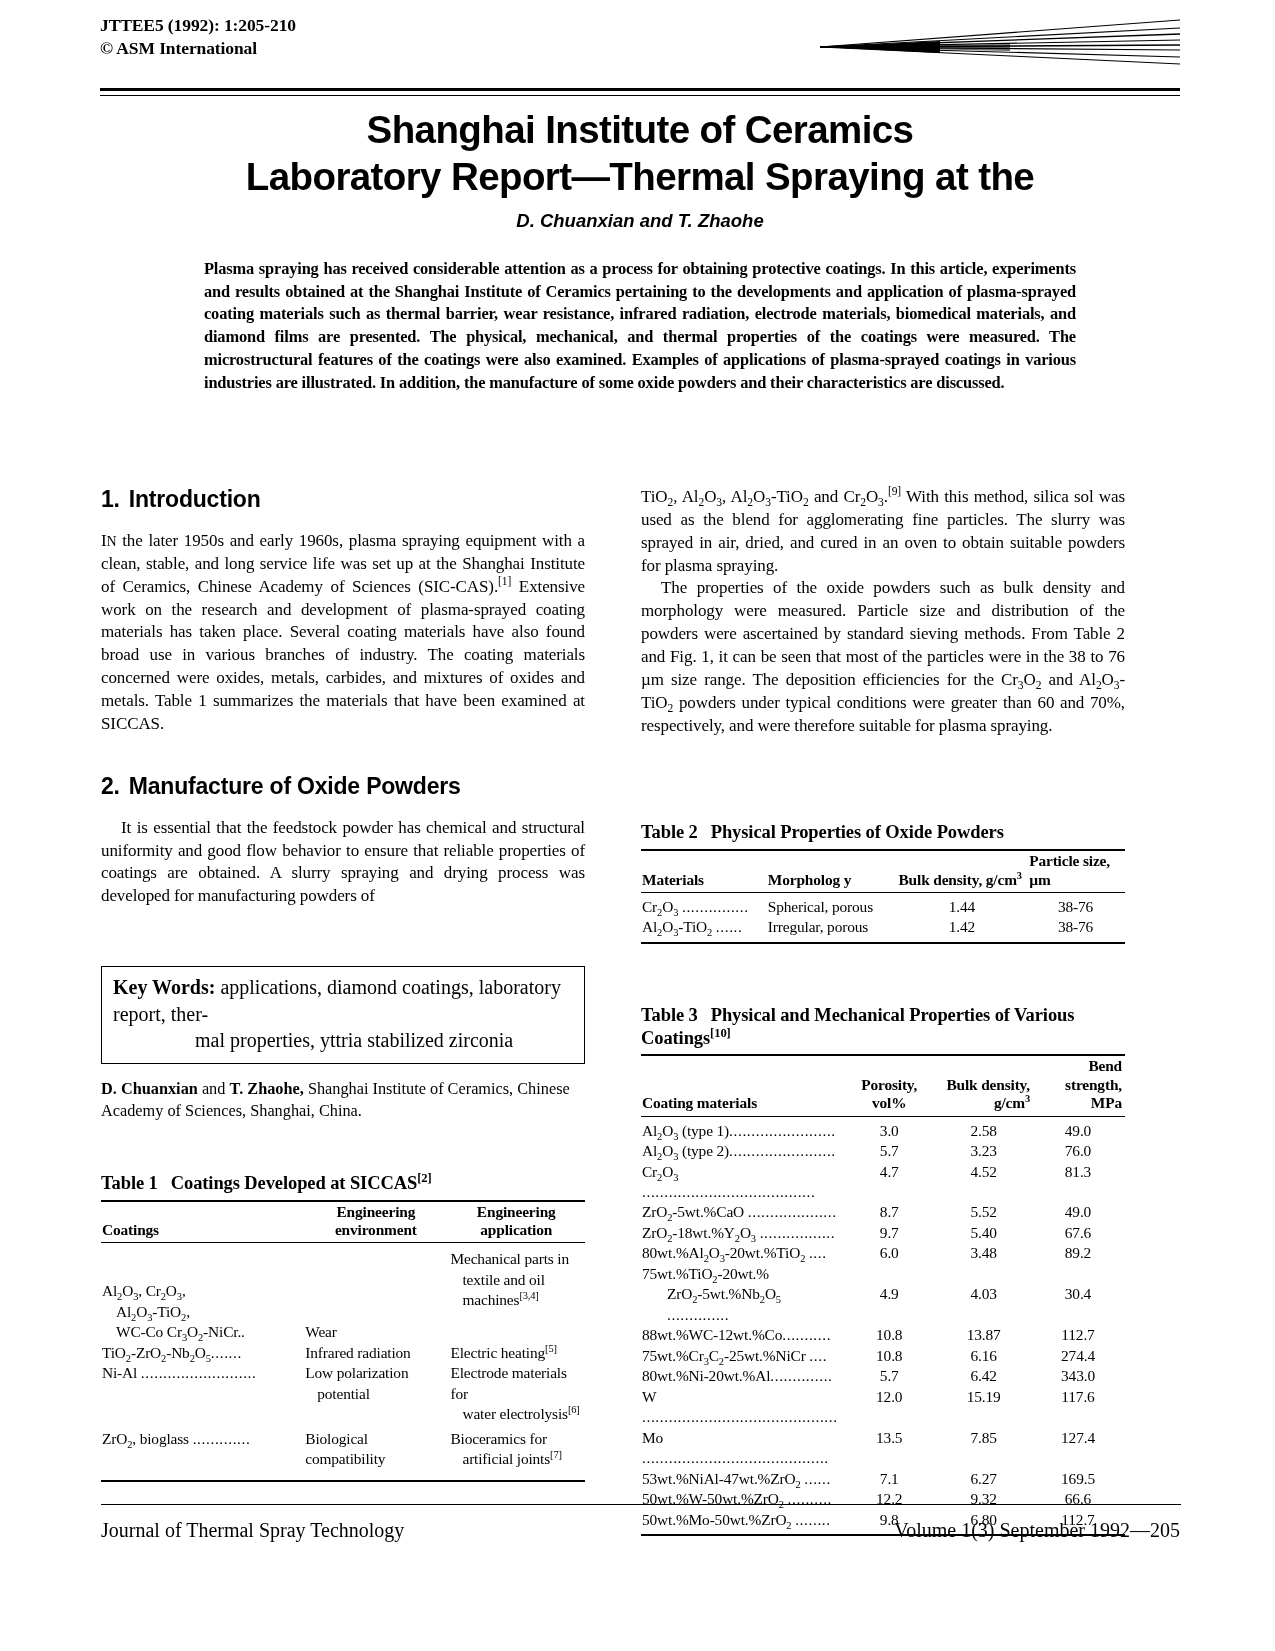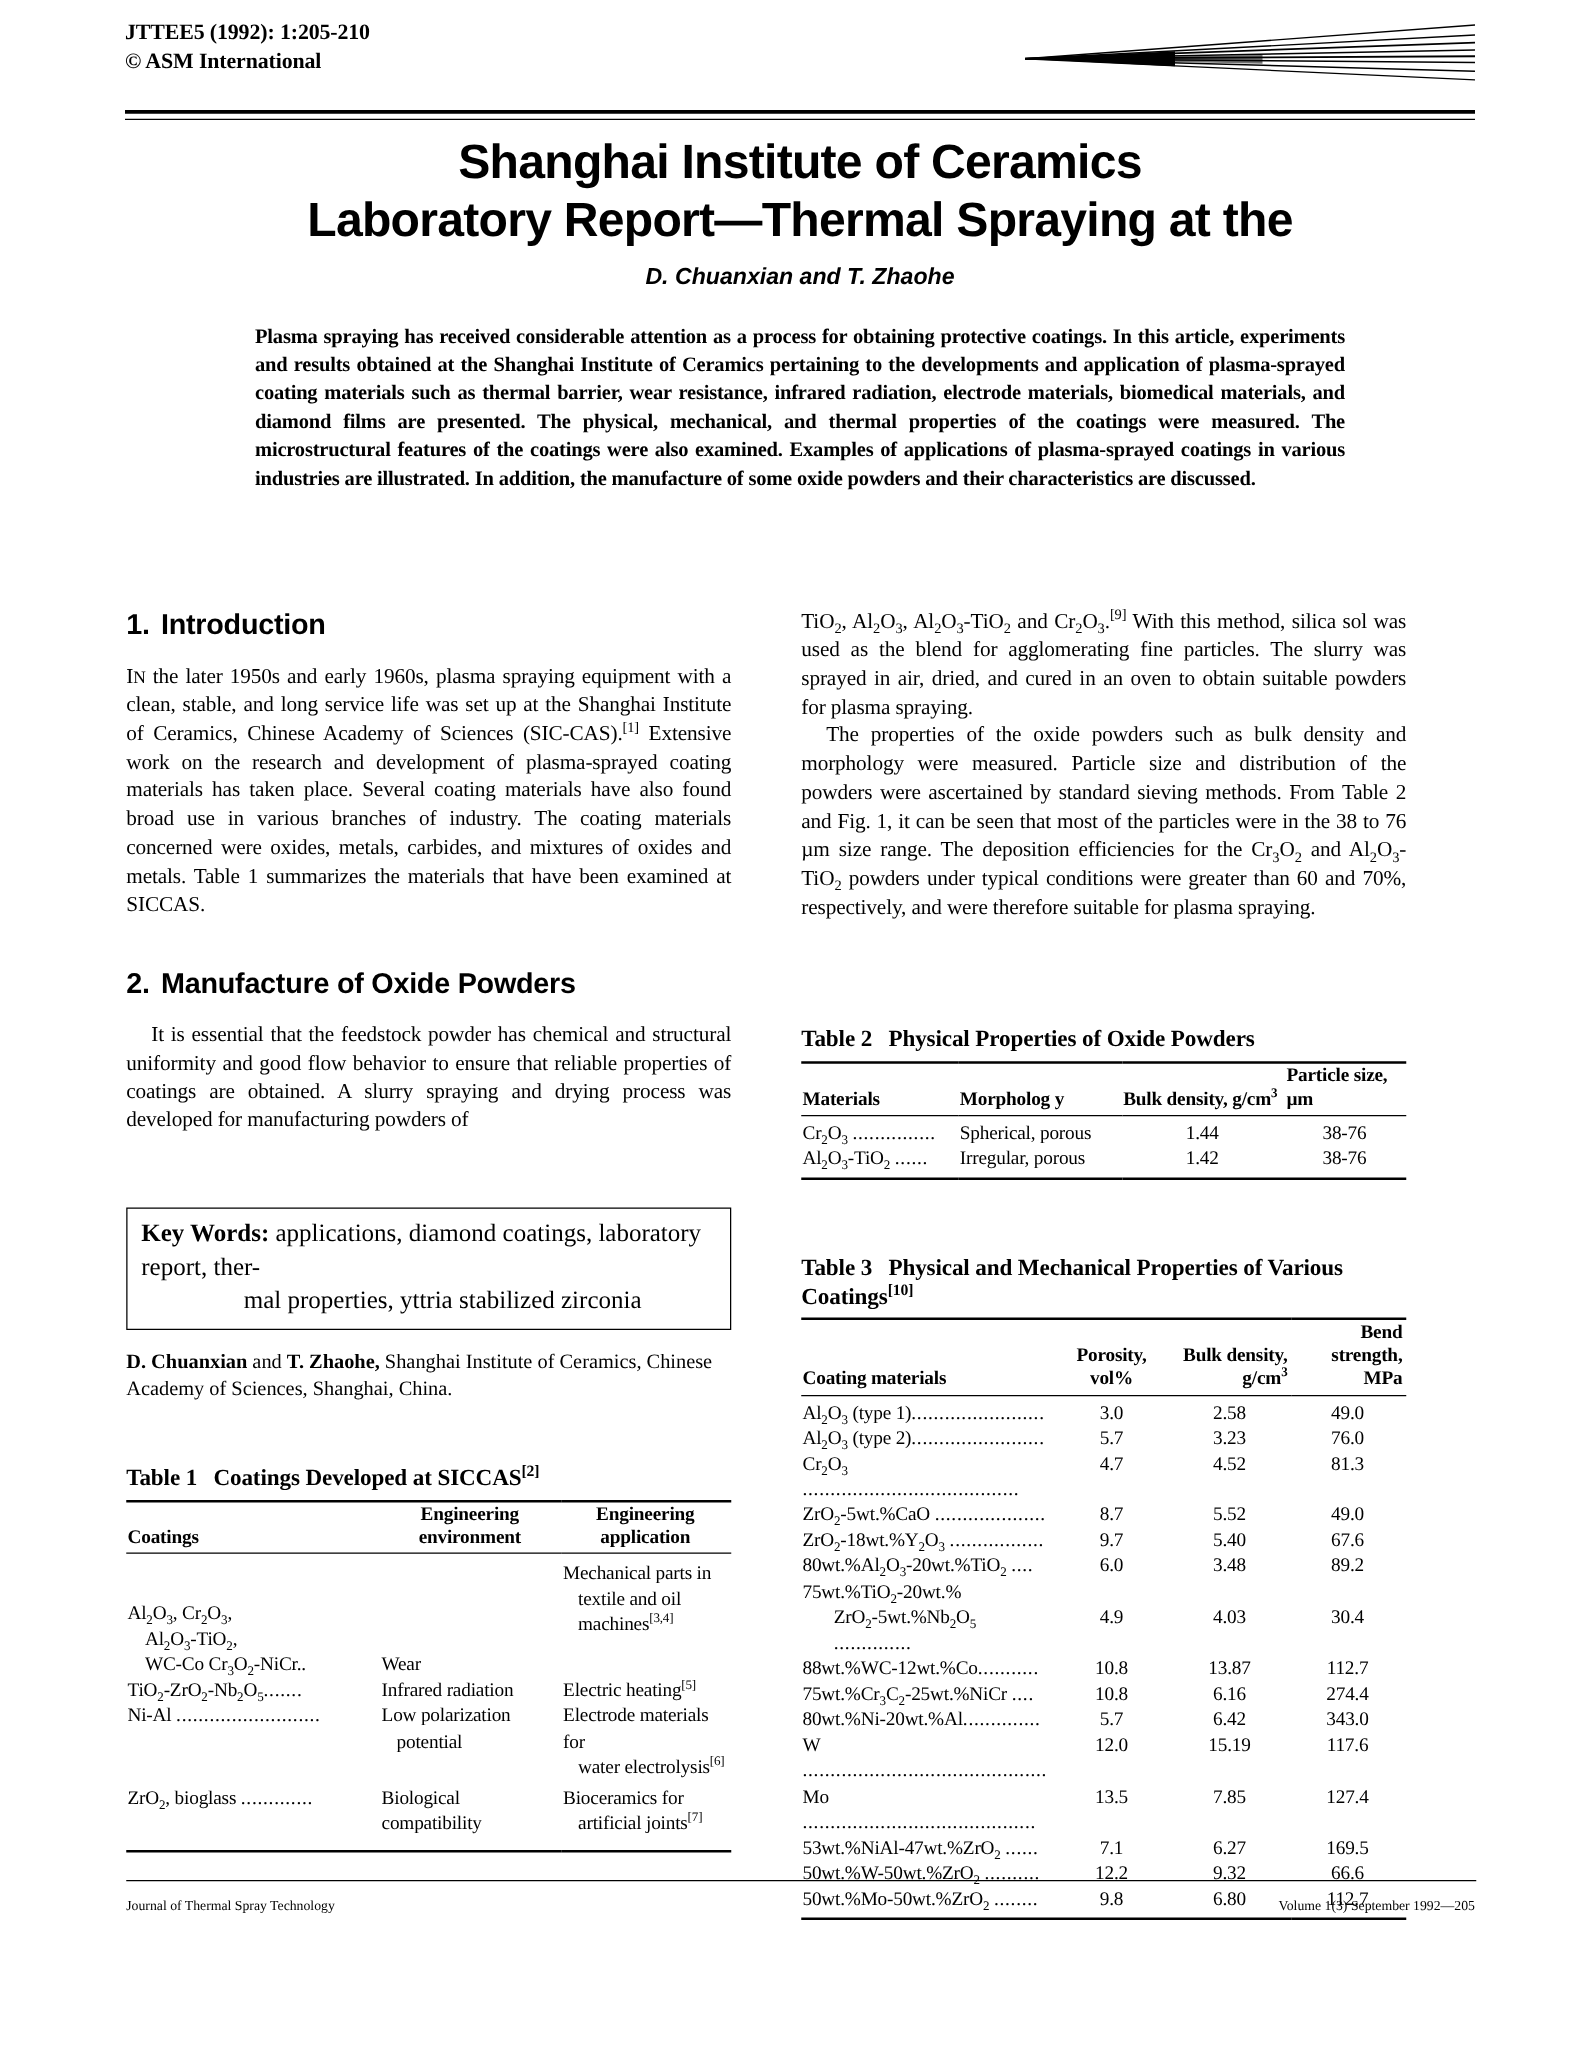--- a/index.html
+++ b/index.html
@@ -191,21 +191,21 @@
     left: 101px;
     top: 1504px;
     width: 1080px;
     height: 1.3px;
     background: #000;
   }
   .footer {
     position: absolute;
     top: 1519px;
     font-family: "Liberation Serif", serif;
-    font-size: 11px;
+    font-size: 20px;
   }
   .footer-left  { left: 101px; }
   .footer-right { right: 95px; }
 </style>
 </head>
 <body>
 
 <div class="page">
 
   <div class="masthead">

